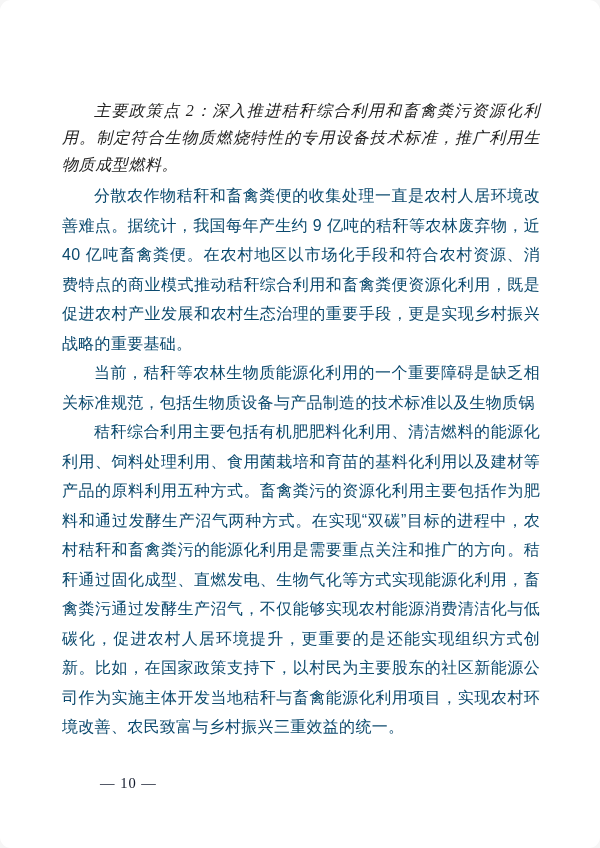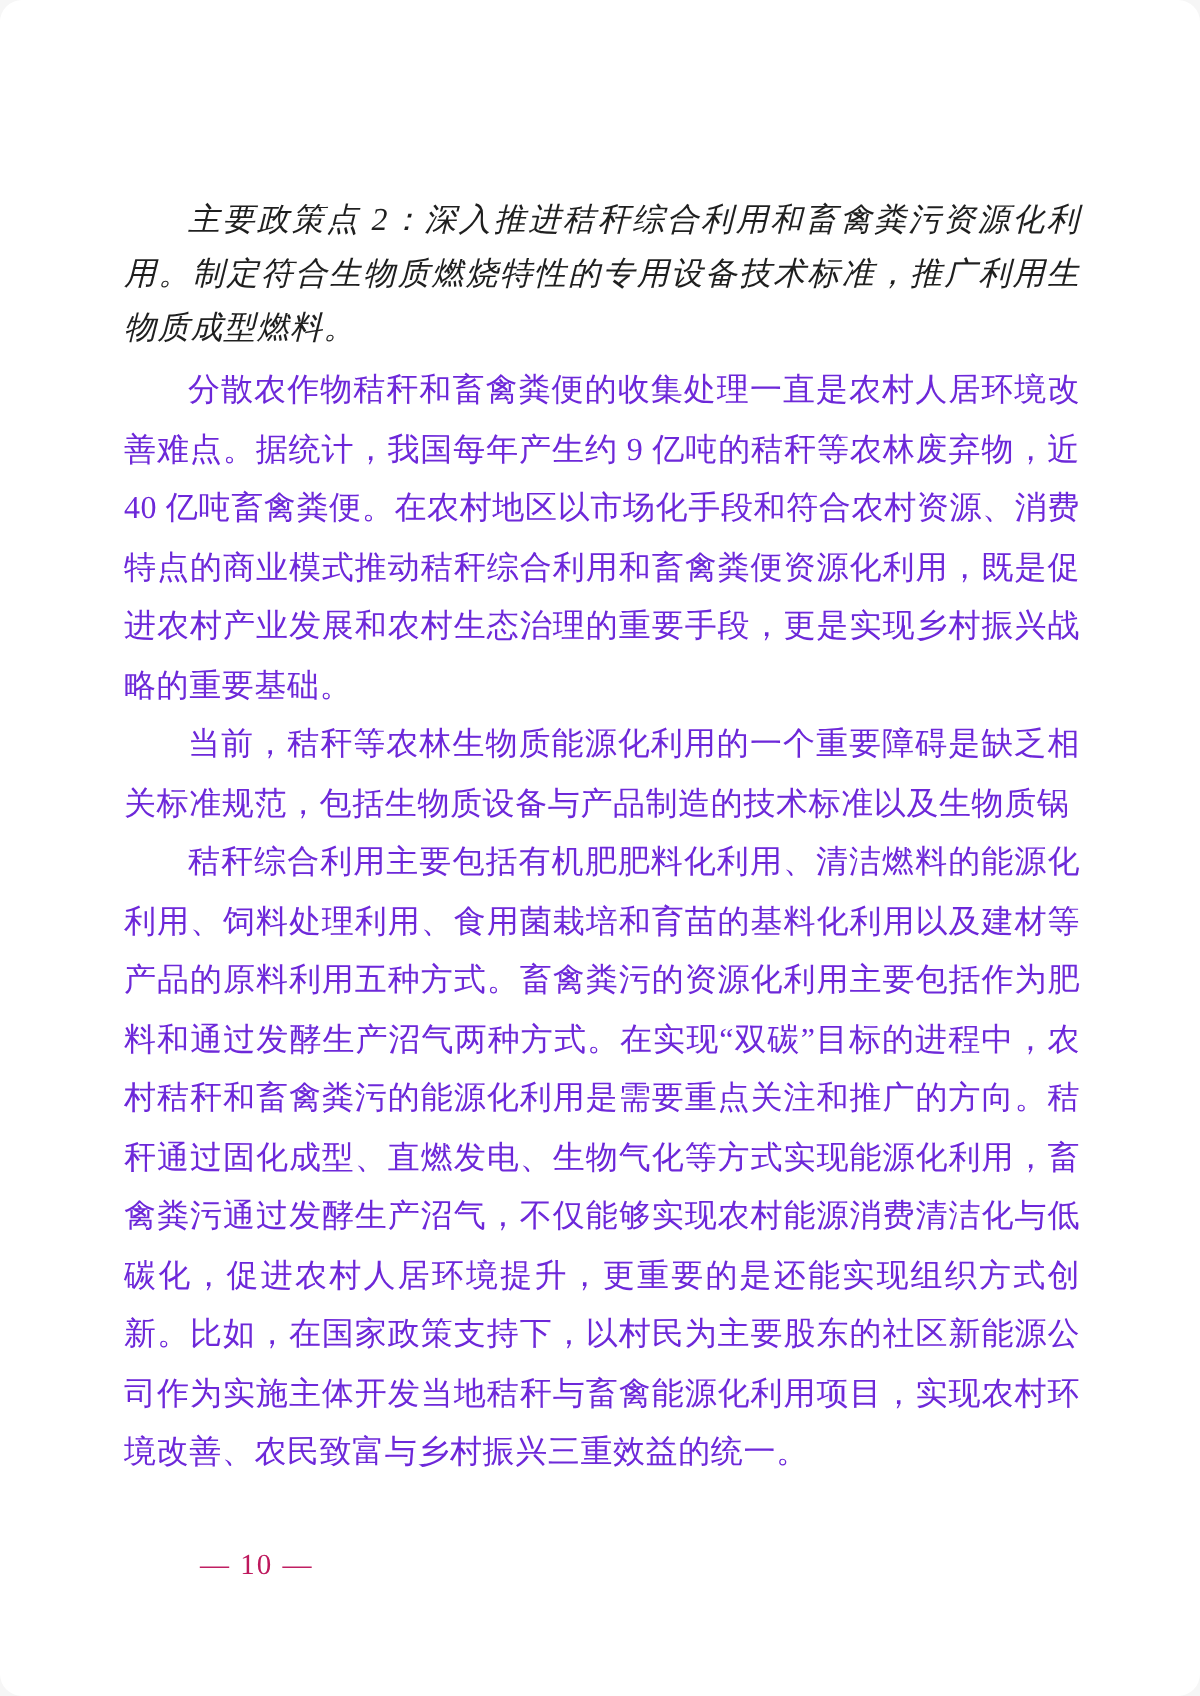--- a/index.html
+++ b/index.html
@@ -26,43 +26,43 @@
   .content {
     position: absolute;
     left: 62px;
     top: 97px;
     width: 478px;
   }
   .para {
     margin: 0;
     font-size: 16px;
     line-height: 29.5px;
-    color: #6d28d9;
+    color: #0c4a6e;
     text-align: justify;
     text-justify: inter-character;
     text-indent: 32px;
     letter-spacing: 0.3px;
-    font-family: Liberation Serif, serif;
+    font-family: Liberation Sans, sans-serif;
     word-break: break-all;
   }
   .para.kai {
     font-family: "Liberation Serif", serif;
     font-style: italic;
     color: #1f1f1f;
     line-height: 27px;
     margin-bottom: 3px;
     letter-spacing: 0.6px;
   }
   .page-number {
     position: absolute;
     left: 100px;
     top: 775px;
     font-family: "Liberation Serif", serif;
     font-size: 14.5px;
-    color: #be185d;
+    color: #0f172a;
     letter-spacing: 1px;
   }
 </style>
 </head>
 <body>
 
 <div class="page">
   <div class="content">
     <p class="para kai">主要政策点 2：深入推进秸秆综合利用和畜禽粪污资源化利用。制定符合生物质燃烧特性的专用设备技术标准，推广利用生物质成型燃料。</p>
     <p class="para">分散农作物秸秆和畜禽粪便的收集处理一直是农村人居环境改善难点。据统计，我国每年产生约 9 亿吨的秸秆等农林废弃物，近 40 亿吨畜禽粪便。在农村地区以市场化手段和符合农村资源、消费特点的商业模式推动秸秆综合利用和畜禽粪便资源化利用，既是促进农村产业发展和农村生态治理的重要手段，更是实现乡村振兴战略的重要基础。</p>

